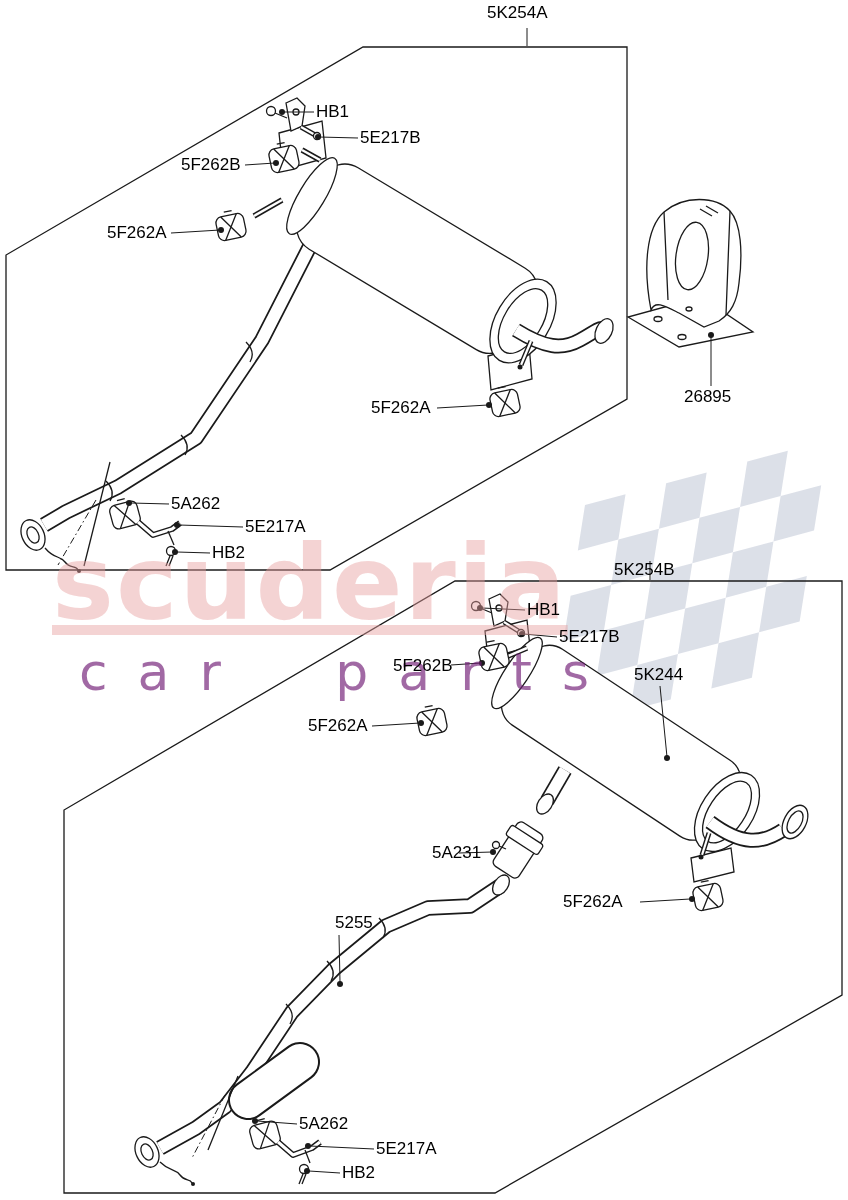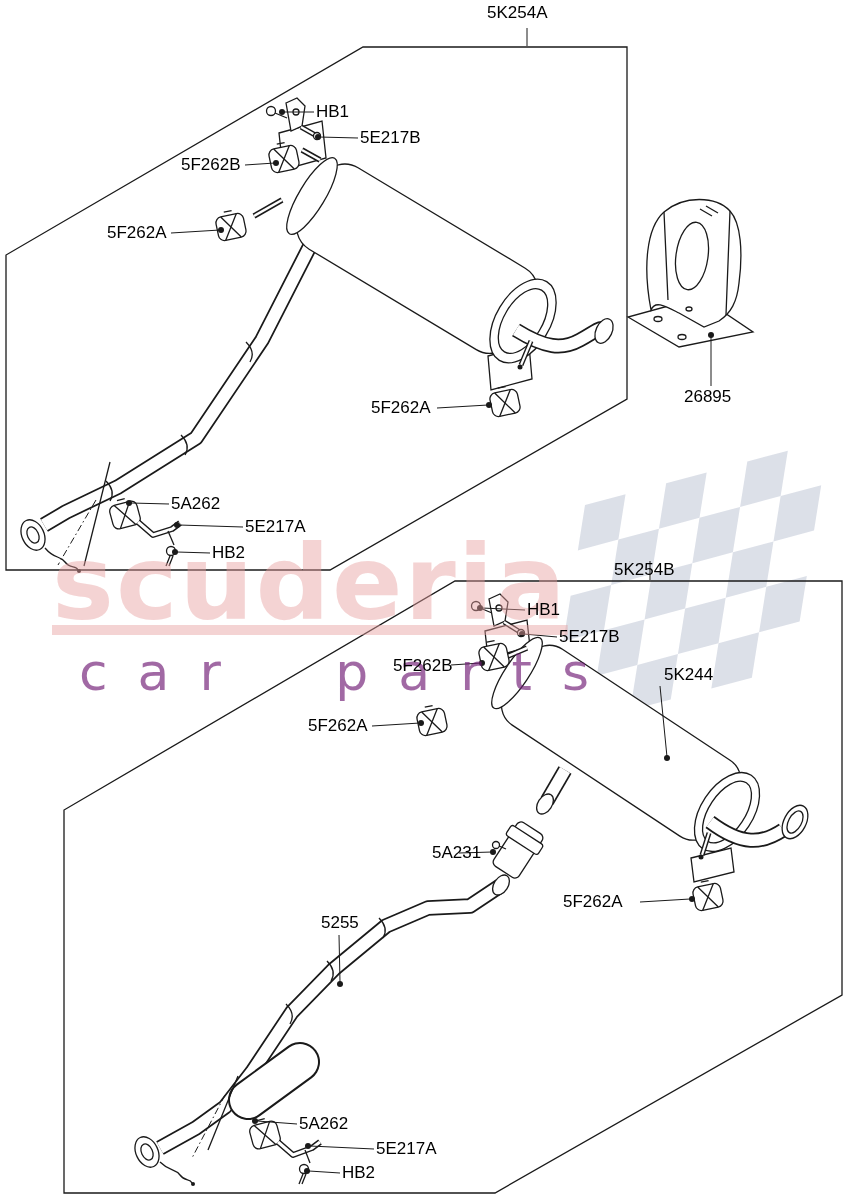--- a/index.html
+++ b/index.html
@@ -298,22 +298,22 @@
   <div class="callout" style="left:107px;top:224px">5F262A</div>
   <div class="callout" style="left:684px;top:388px">26895</div>
   <div class="callout" style="left:371px;top:399px">5F262A</div>
   <div class="callout" style="left:171px;top:495px">5A262</div>
   <div class="callout" style="left:245px;top:518px">5E217A</div>
   <div class="callout" style="left:212px;top:544px">HB2</div>
   <div class="callout" style="left:614px;top:561px">5K254B</div>
   <div class="callout" style="left:527px;top:601px">HB1</div>
   <div class="callout" style="left:559px;top:628px">5E217B</div>
   <div class="callout" style="left:393px;top:657px">5F262B</div>
-  <div class="callout" style="left:664px;top:666px">5K244</div>
+  <div class="callout" style="left:634px;top:666px">5K244</div>
   <div class="callout" style="left:308px;top:717px">5F262A</div>
   <div class="callout" style="left:432px;top:844px">5A231</div>
-  <div class="callout" style="left:321px;top:914px">5255</div>
+  <div class="callout" style="left:335px;top:914px">5255</div>
   <div class="callout" style="left:563px;top:893px">5F262A</div>
   <div class="callout" style="left:299px;top:1115px">5A262</div>
   <div class="callout" style="left:376px;top:1140px">5E217A</div>
   <div class="callout" style="left:342px;top:1164px">HB2</div>
 
 </div>
 
 </body></html>

